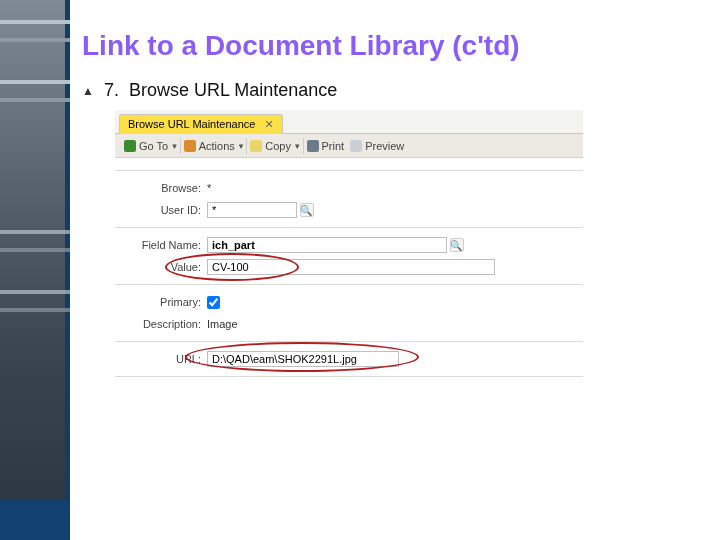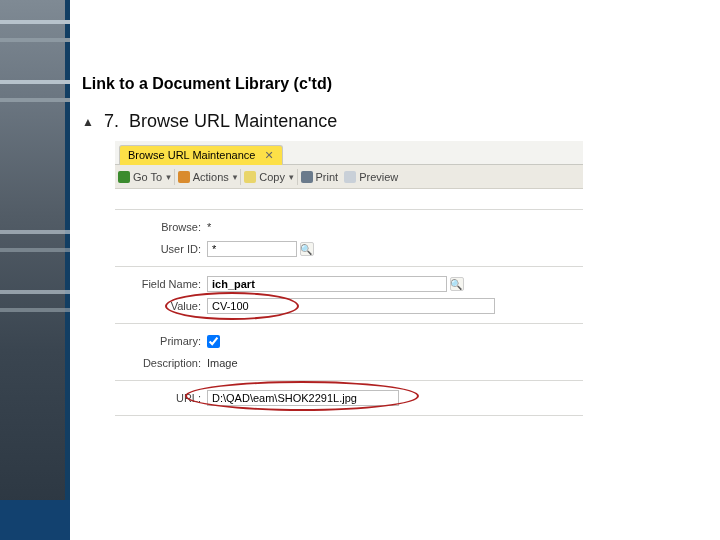--- a/index.html
+++ b/index.html
@@ -15,48 +15,48 @@
   .left-strip::after  { top: 230px; opacity:.7; }
 
   
   .bottom-bar { position:absolute; left:0; right:0; bottom:0; height:40px; background:#fff; }
   .bottom-bar::after { content:""; position:absolute; left:0; bottom:0; width:70px; height:40px;
     background:#12416f; }
 
   
   .slide { position: absolute; left: 82px; top: 30px; right: 20px; }
 
-  h1 { color:#000000; font-size: 16px; font-weight: bold; margin-bottom: 18px; margin-top: 45px; }
+  h1 { color:#8b5cf6; font-size: 28px; font-weight: bold; margin-bottom: 18px; }
 
   .step-row { display:flex; align-items:flex-start; gap:10px; margin-bottom: 8px; }
   .caret { font-size: 12px; color:#333; margin-top:4px; }
   .step-num { font-size: 18px; color:#111; }
   .step-text { font-size: 18px; color:#111; }
 
   
   .app { width: 470px; margin-left: 32px; margin-top: 6px; border:1px solid #fff; }
 
   .tabbar { display:flex; align-items:flex-end; height:24px; background:#f3f3f0; border-bottom:1px solid #c8c8c2; font-size:11px; }
   .tab { background:#fde047; border:1px solid #c8c8c2; border-bottom:none; border-radius:3px 3px 0 0;
     padding:3px 8px; margin-left:4px; position:relative; top:1px; }
   .tab-close { margin-left:6px; font-size:11px; color:#666; }
 
   .toolbar { display:flex; align-items:center; background:#eceae3; border-bottom:1px solid #d2d0c8;
-    height:24px; padding:0 0; font-size:11px; color:#444; }
+    height:24px; padding:0 6px; font-size:11px; color:#444; }
   .tb-btn { display:flex; align-items:center; gap:3px; padding:1px 3px; }
   .tb-sep { width:1px; height:16px; background:#cfcdc6; }
   .ico { width:12px; height:12px; display:inline-block; border-radius:2px; }
   .ico-goto  { background:#3b8b2e; } 
   .ico-act   { background:#d98b2e; } 
   .ico-copy  { background:#e9d56a; } 
   .ico-print { background:#6b7b8c; }
   .ico-prev  { background:#c9d0d8; }
   .drop { font-size:9px; color:#555; margin-left:1px; }
 
-  .form { background:#fff; padding: 6px 0 2px 0; font-size:11px; color:#333;margin-top:8px; }
+  .form { background:#fff; padding: 6px 0 2px 0; font-size:11px; color:#333; }
   .group-sep { height:1px; background:#d9d9d6; margin:6px 0; }
   .row { display:flex; align-items:center; height:22px; }
   .lbl { width:92px; text-align:right; padding-right:6px; color:#444; }
   .fld { height:16px; border:1px solid #bfbfbf; background:#fff; font-size:11px; padding:0 4px; }
   .fld-ro { border:none; background:transparent; }
   .mag { width:14px; height:14px; margin-left:3px; display:inline-flex; align-items:center; justify-content:center;
     border:1px solid #cfcfcf; border-radius:2px; background:#f5f5f0; font-size:10px; color:#888; }
   .chk { width:13px; height:13px; }
 
   .circ { position:relative; }

